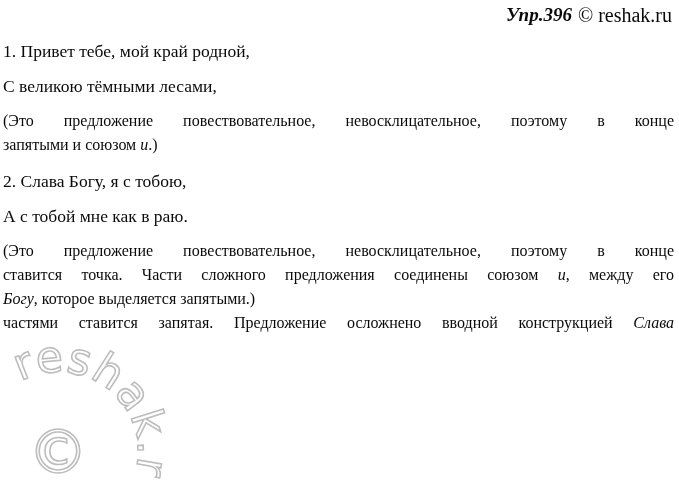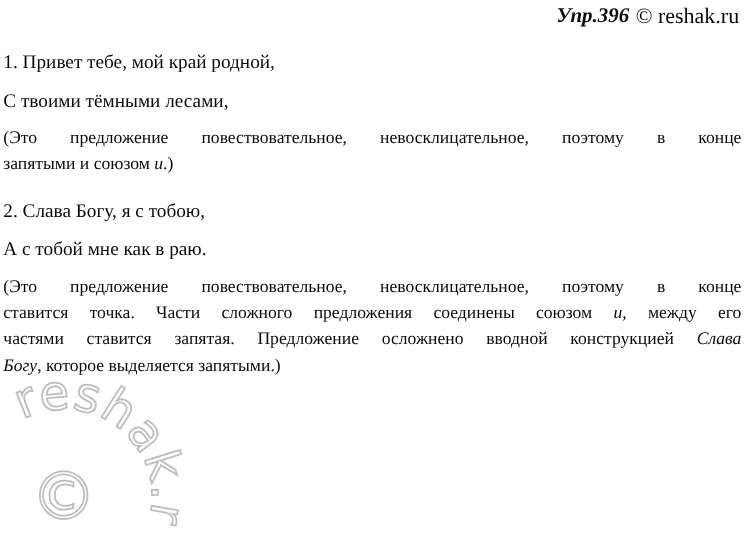--- a/index.html
+++ b/index.html
@@ -11,21 +11,21 @@
     color: #0a0a0a;
     position: relative;
   }
   .page { position: relative; width: 679px; height: 489px; }
   .content { position: relative; z-index: 1; padding: 3px 5px 0 3px; }
 
   .header { display: flex; justify-content: flex-end; align-items: flex-start; }
   .exercise { font-weight: bold; font-style: italic; font-size: 19px; line-height: 24px; }
   .copyright { font-size: 20px; line-height: 24px; padding-right: 2px; margin-left: 6px; }
 
-  .poem { margin-top: 12px; }
+  .poem { margin-top: 7px; }
   .poem-line { font-size: 17.5px; line-height: 35px; white-space: nowrap; }
   .poem2 { }
 
   .explanation { margin: 5px 0 0 0; font-size: 16px; }
   .jline { text-align: justify; text-align-last: justify; line-height: 24px; }
   .jline.last { text-align-last: left; }
   .it { font-style: italic; }
 
   .watermark {
     position: absolute; left: 0; top: 330px;
@@ -60,34 +60,34 @@
 
   <div class="content">
 
     <div class="header">
       <div class="exercise">Упр.396</div>
       <div class="copyright">© reshak.ru</div>
     </div>
 
     <div class="poem">
       <div class="poem-line">1. Привет тебе, мой край родной,</div>
-      <div class="poem-line">С твоими тёмными лесами,</div>
+      <div class="poem-line">С великою тёмными лесами,</div>
     </div>
 
     <div class="explanation">
       <div class="jline"><span>(Это предложение повествовательное, невосклицательное, поэтому в конце</span></div>
       <div class="jline last"><span>запятыми и союзом </span><span class="it">и</span><span>.)</span></div>
     </div>
 
     <div class="poem poem2">
       <div class="poem-line">2. Слава Богу, я с тобою,</div>
       <div class="poem-line">А с тобой мне как в раю.</div>
     </div>
 
     <div class="explanation">
       <div class="jline"><span>(Это предложение повествовательное, невосклицательное, поэтому в конце</span></div>
       <div class="jline"><span>ставится точка. Части сложного предложения соединены союзом </span><span class="it">и</span><span>, между его</span></div>
+      <div class="jline last"><span class="it">Богу</span><span>, которое выделяется запятыми.)</span></div>
       <div class="jline"><span>частями ставится запятая. Предложение осложнено вводной конструкцией </span><span class="it">Слава</span></div>
-      <div class="jline last"><span class="it">Богу</span><span>, которое выделяется запятыми.)</span></div>
     </div>
 
   </div>
 </div>
 
 </body></html>

